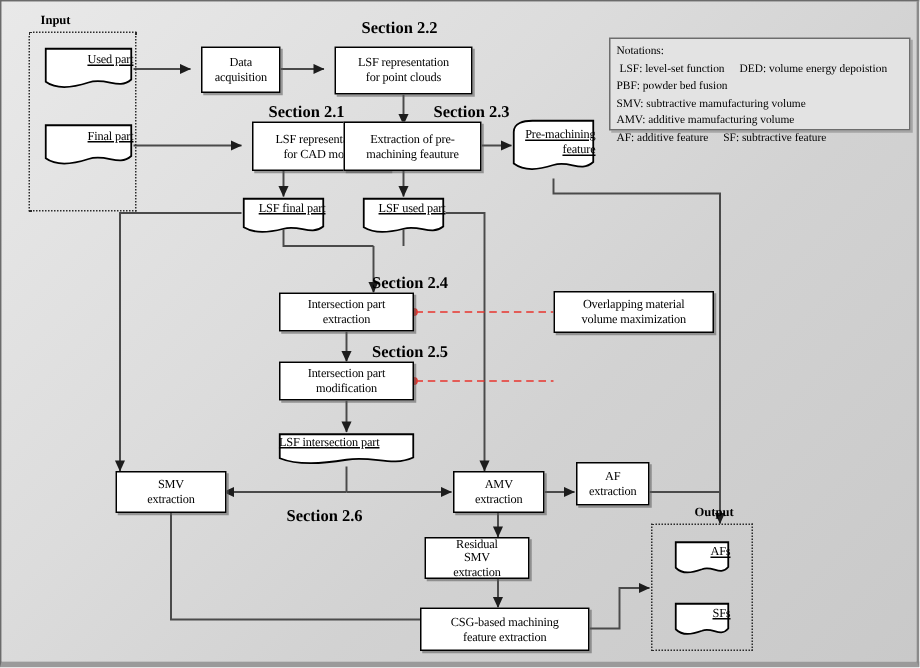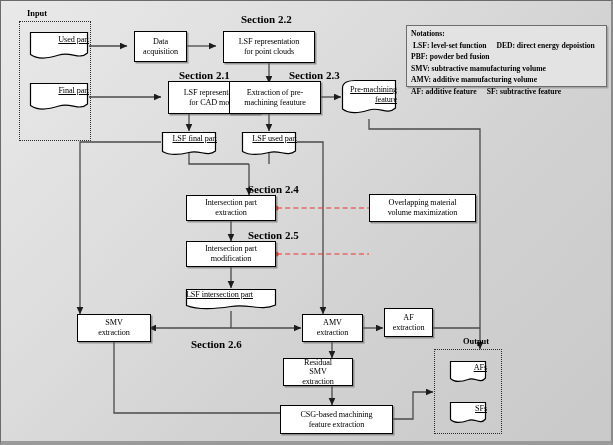--- a/index.html
+++ b/index.html
@@ -239,24 +239,24 @@
   <div class="node proc" style="left:76px;top:313px;width:74px;height:28px;">SMV extraction</div>
 
   <div class="node proc" style="left:301px;top:313px;width:61px;height:28px;">AMV extraction</div>
 
   <div class="node proc" style="left:383px;top:307px;width:49px;height:29px;">AF extraction</div>
 
   <div class="node proc" style="left:282px;top:357px;width:70px;height:28px;">Residual SMV extraction</div>
 
   <div class="node proc" style="left:279px;top:404px;width:113px;height:29px;">CSG-based machining feature extraction</div>
 
-  <div class="notations" style="left:405px;top:24px;width:201px;height:62px;font-weight:bold;">
+  <div class="notations" style="left:405px;top:24px;width:201px;height:62px;">
     <div>Notations:</div>
     <div class="nt-ind">
-      <span>LSF: level-set function</span><span class="gapw"></span><span>DED: direct energy depoistion</span>
+      <span>LSF: level-set function</span><span class="gapw"></span><span>DED: volume energy depoistion</span>
     </div>
     <div>PBF: powder bed fusion</div>
     <div>SMV: subtractive mamufacturing volume</div>
     <div>AMV: additive mamufacturing volume</div>
     <div>
       <span>AF: additive feature</span><span class="gapw"></span><span>SF: subtractive feature</span>
     </div>
   </div>
 
 </div>

